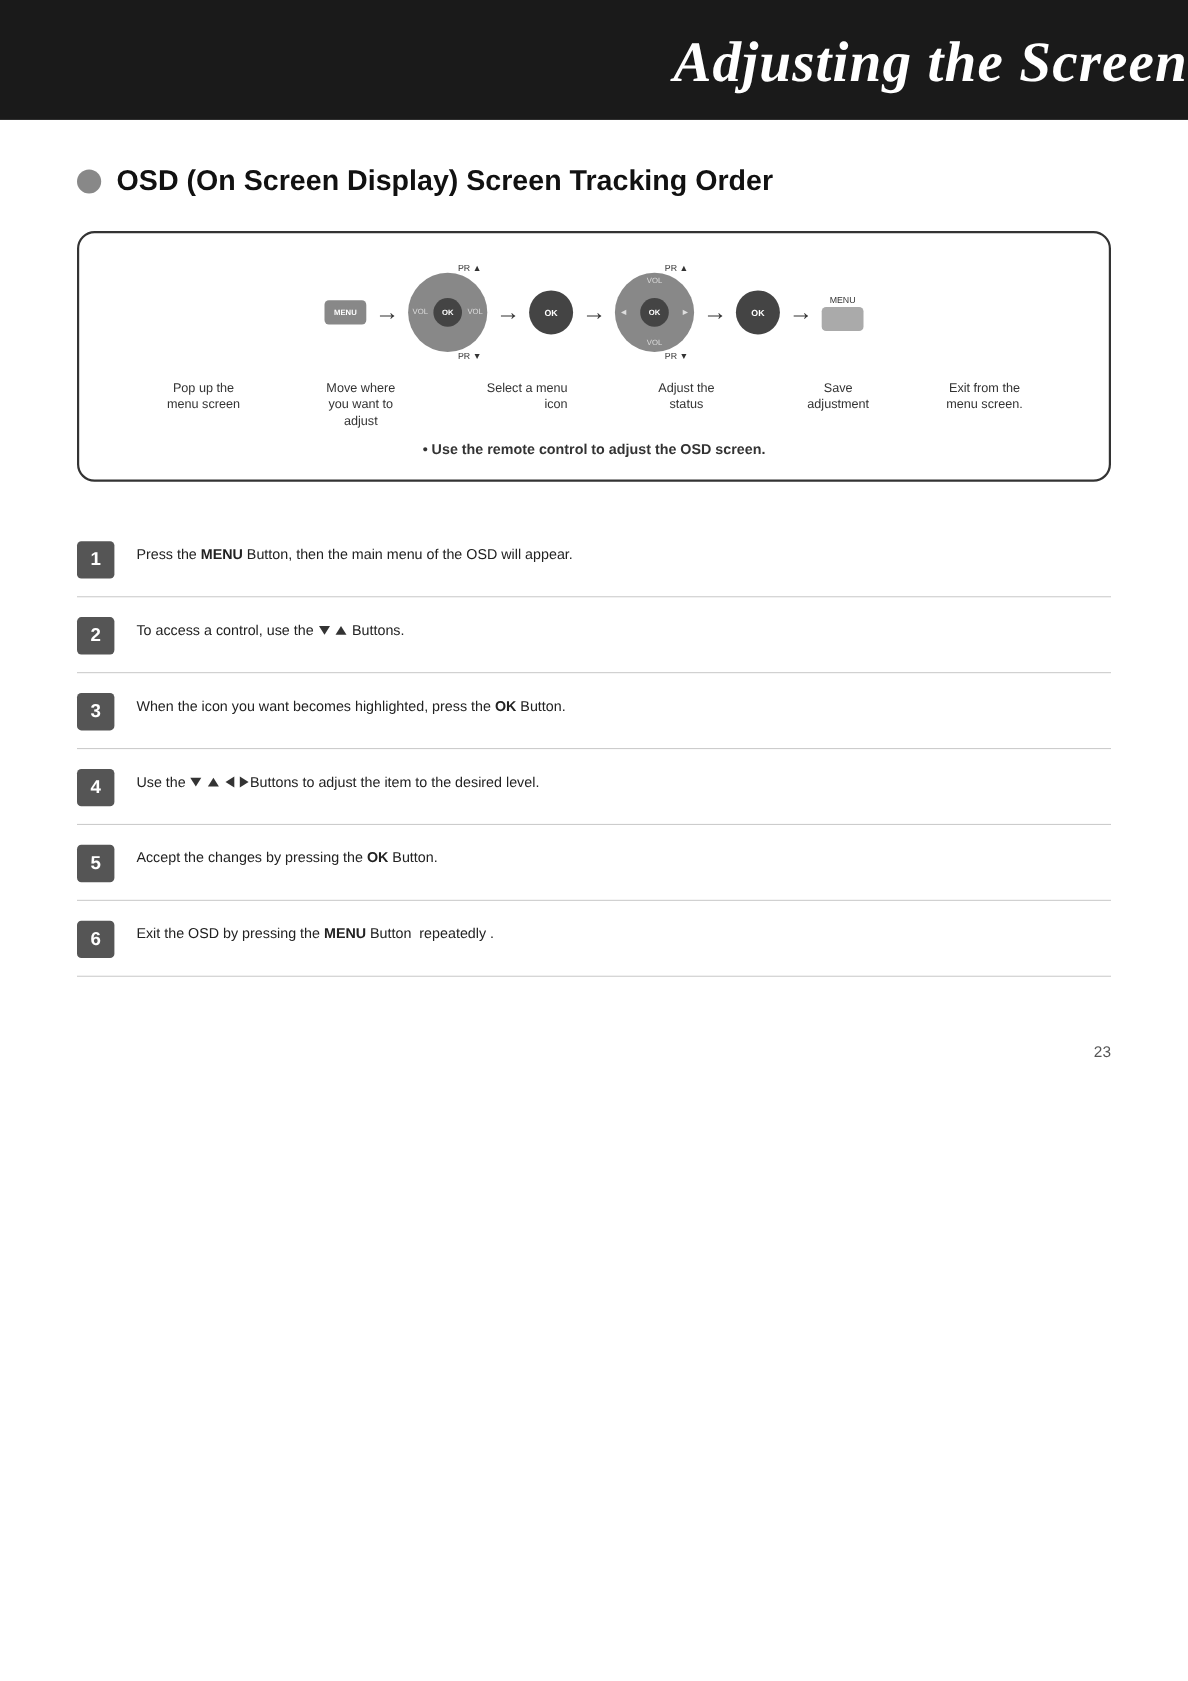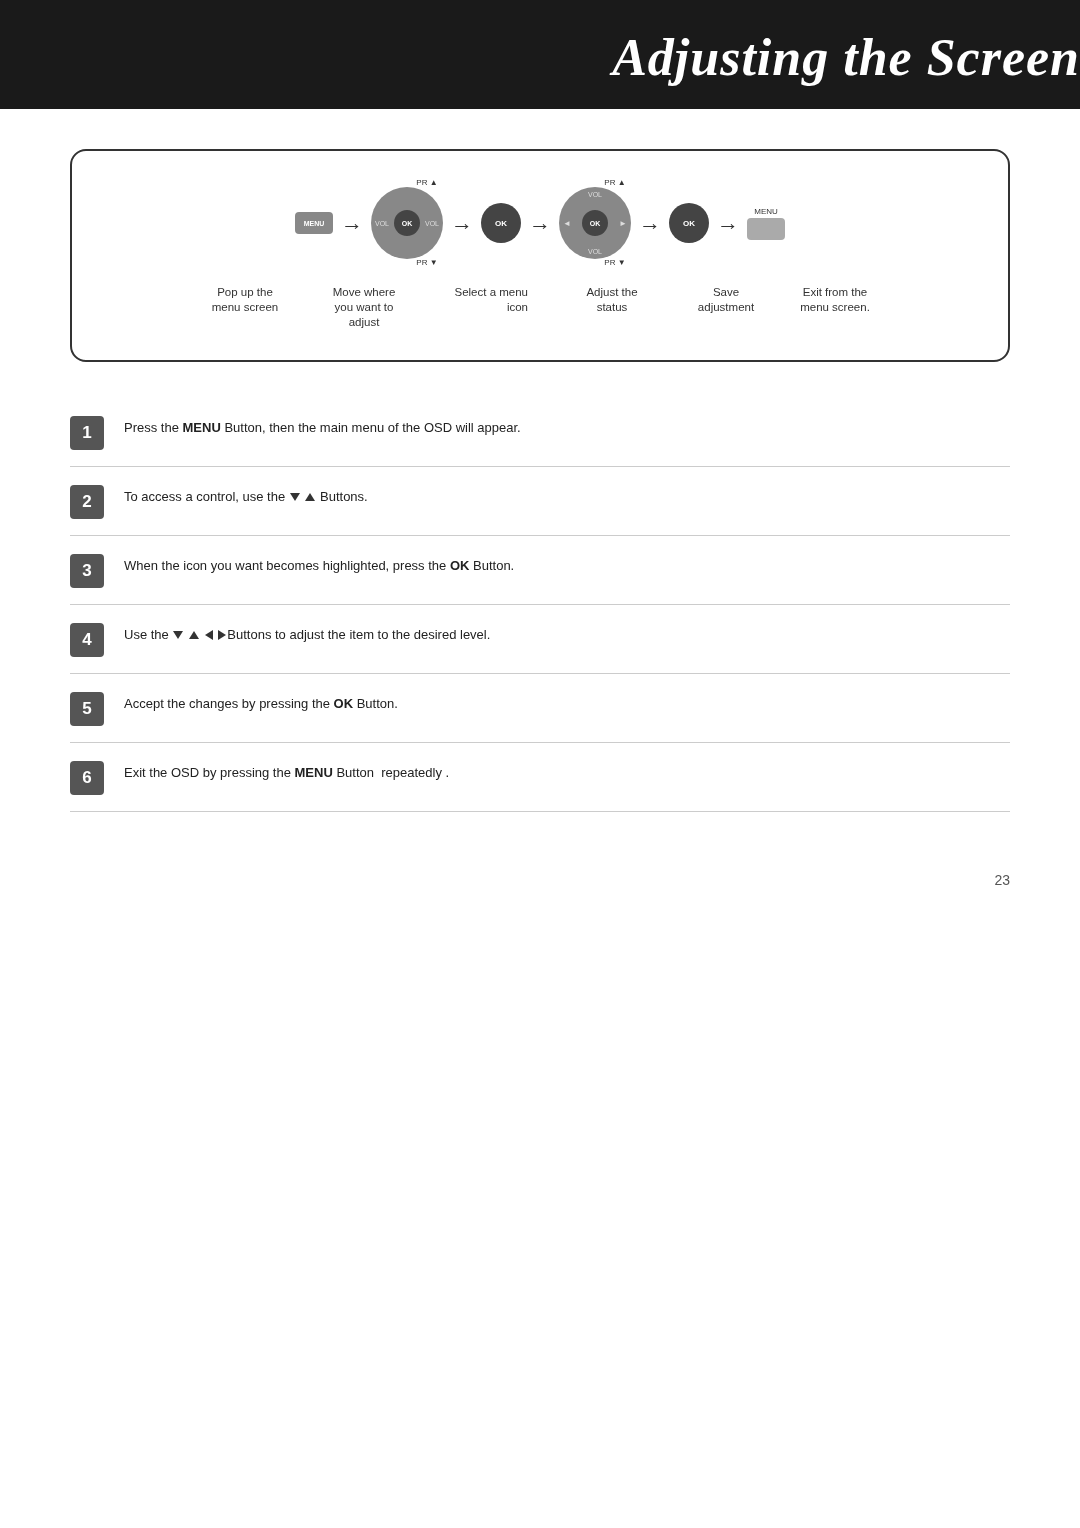--- a/index.html
+++ b/index.html
@@ -144,21 +144,21 @@
       font-size: 8px;
       color: #fff;
       font-weight: bold;
     }
 
     
     .flow-labels {
       display: flex;
       align-items: flex-start;
       justify-content: center;
-      gap: 8px;
+      gap: 20px;
       margin-bottom: 10px;
     }
 
     .flow-label-item {
       text-align: center;
       font-size: 11.5px;
       color: #333;
       line-height: 1.3;
     }
 
@@ -250,20 +250,24 @@
   </style>
 </head>
 <body>
 
 <div class="page-header">
   <h1>Adjusting the Screen</h1>
 </div>
 
 <div class="content">
 
+  <div class="section-title">
+    <span class="section-bullet"></span>
+    <h2>OSD (On Screen Display) Screen Tracking Order</h2>
+  </div>
 
   <div class="diagram-box">
 
     <div class="remote-flow">
 
       <div class="remote-icon-wrapper">
         <div style="height:14px;"></div>
         <div class="btn-rect">
           <span class="btn-rect-label">MENU</span>
         </div>
@@ -347,20 +351,23 @@
       <div class="flow-label-spacer"></div>
       <div class="flow-label-item" style="width:80px;text-align:right;">Select a menu icon</div>
       <div class="flow-label-spacer"></div>
       <div class="flow-label-item" style="width:80px;">Adjust the status</div>
       <div class="flow-label-spacer"></div>
       <div class="flow-label-item" style="width:60px;">Save<br>adjustment</div>
       <div class="flow-label-spacer"></div>
       <div class="flow-label-item" style="width:70px;">Exit from the<br>menu screen.</div>
     </div>
 
+    <div class="use-remote-note">
+      <span>• Use the remote control to adjust the OSD screen.</span>
+    </div>
 
   </div>
 
   <div class="steps-list">
 
     <div class="step-item">
       <div class="step-number">1</div>
       <div class="step-text">
         Press the <strong>MENU</strong> Button, then the main menu of the OSD will appear.
       </div>

